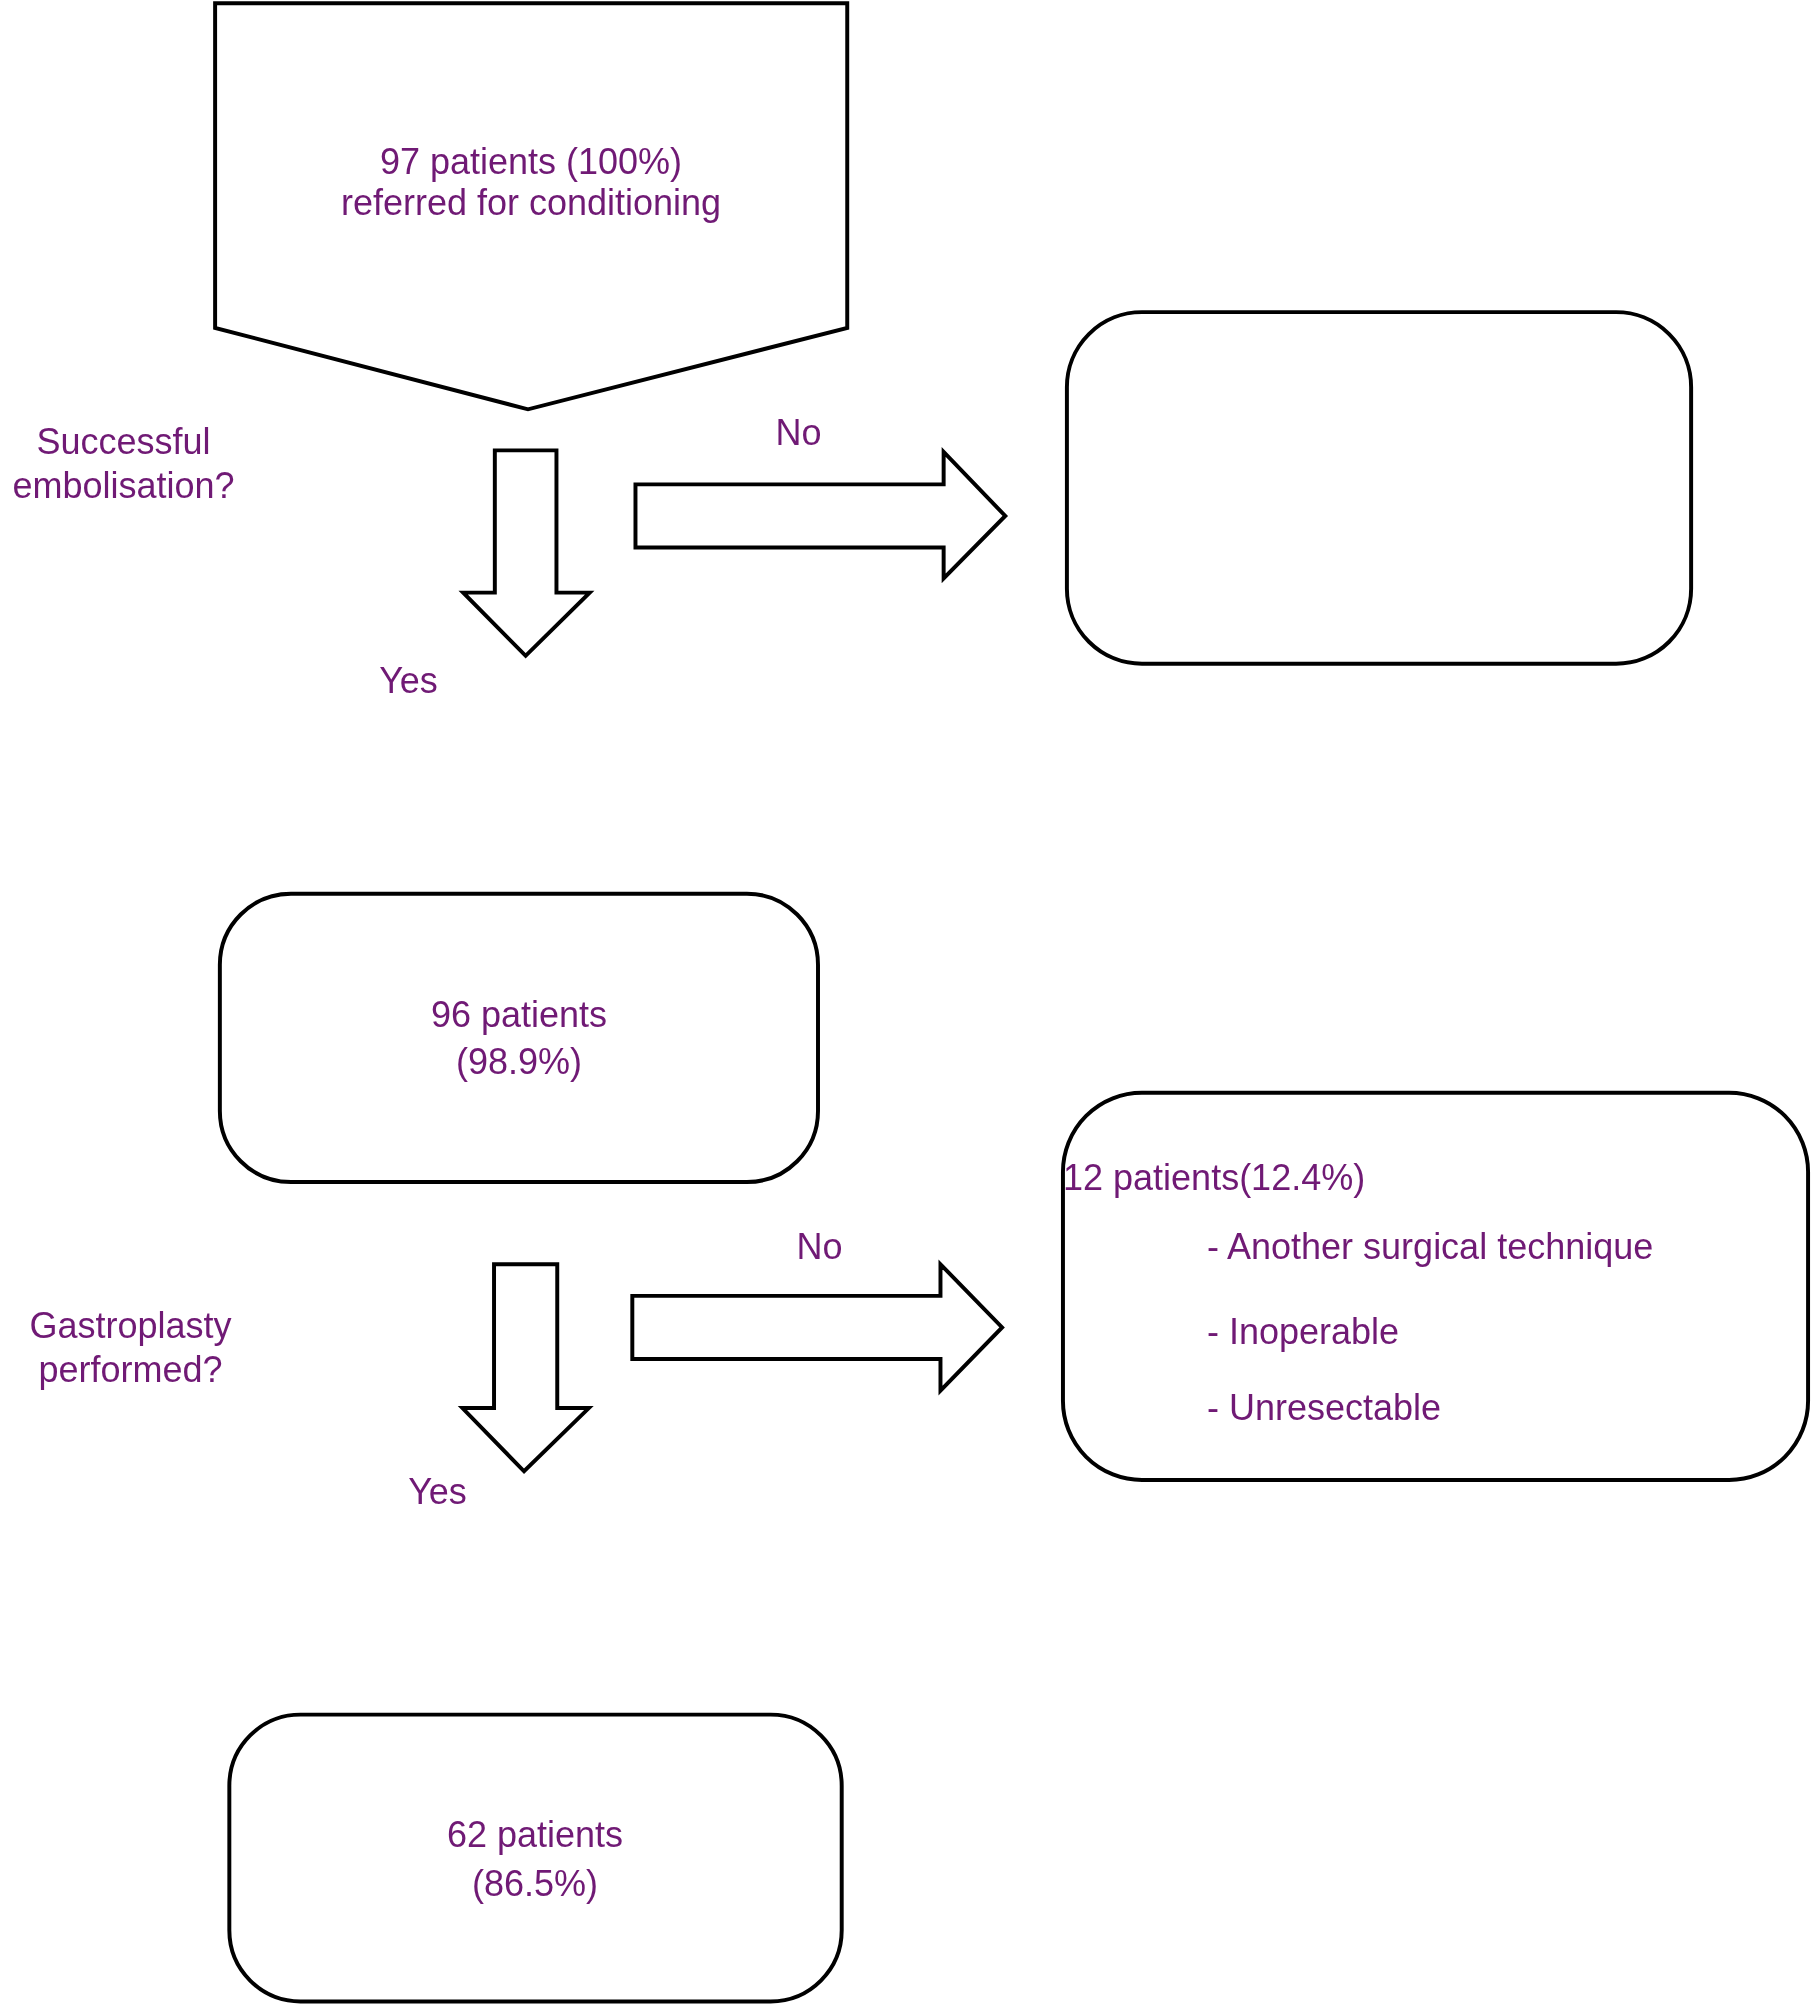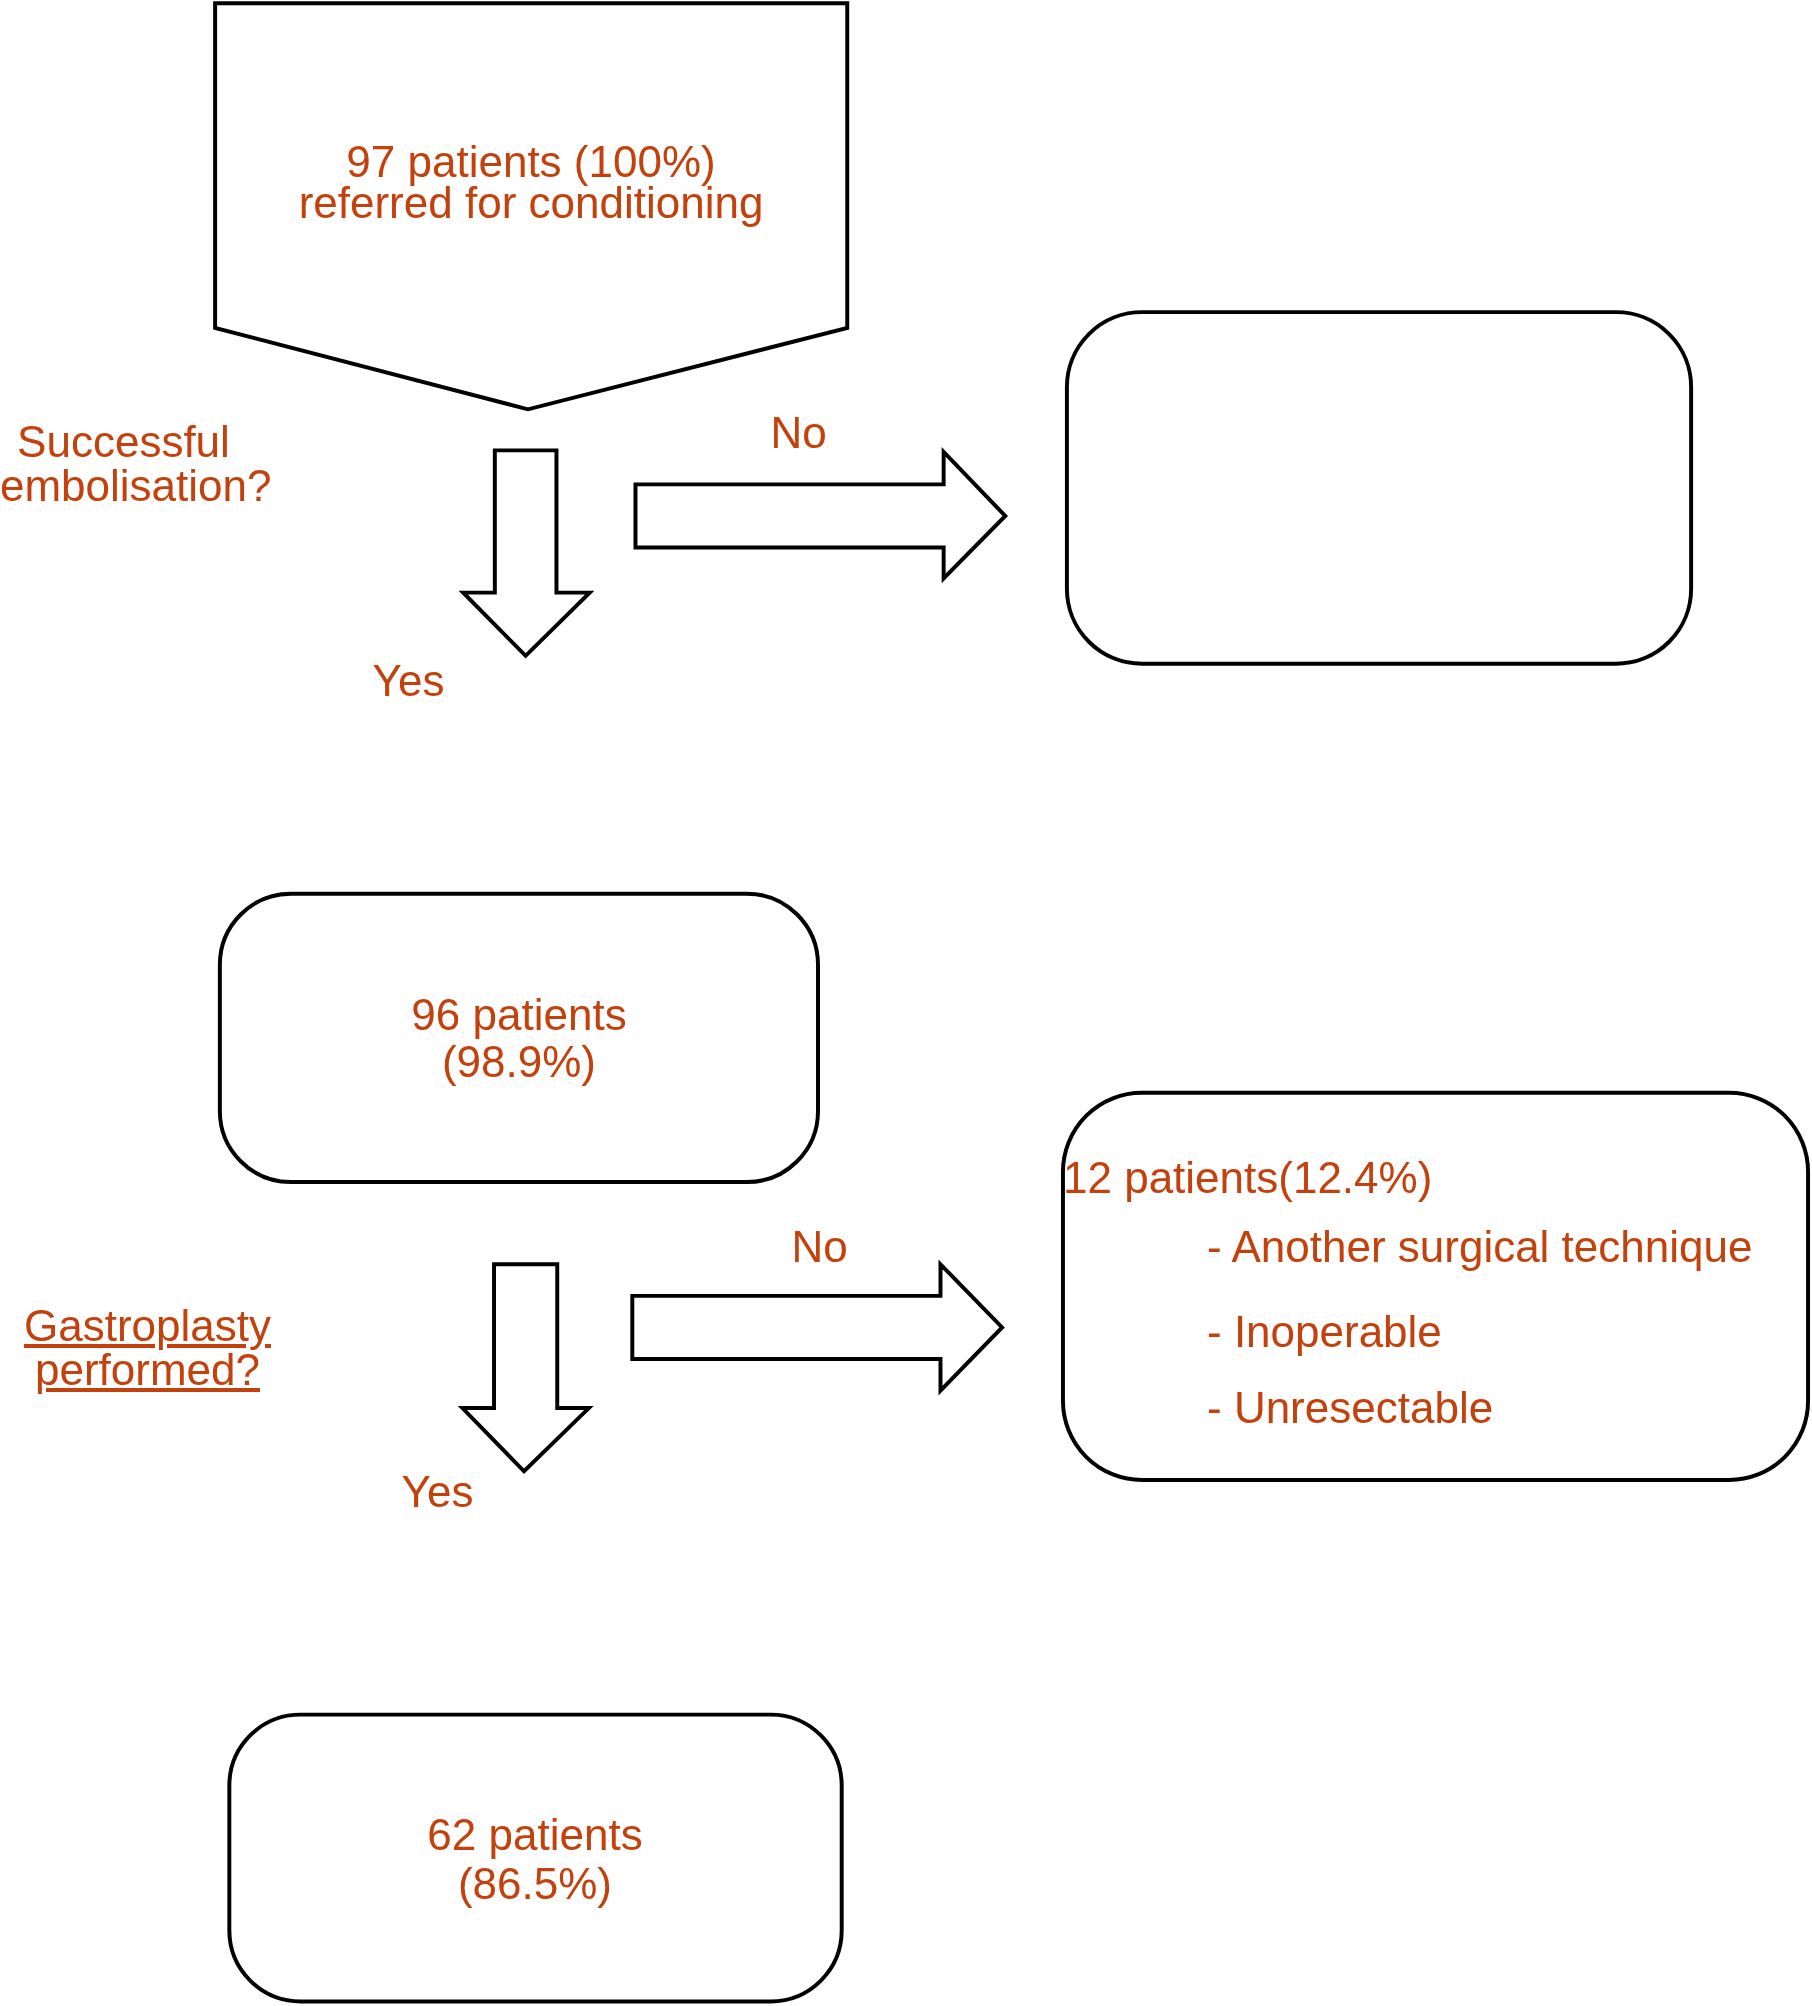--- a/index.html
+++ b/index.html
@@ -22,39 +22,39 @@
     width: 1813px;
     height: 2007px;
   }
   #shapes polygon, #shapes rect {
     fill: #ffffff;
     stroke: #000000;
     stroke-width: 5;
   }
   .t {
     position: absolute;
-    color: #c2410c;
-    font-size: 44px;
+    color: #701a75;
+    font-size: 36px;
     line-height: 47px;
     white-space: pre-line;
   }
   .center { text-align: center; }
   .boxtext {
     display: flex;
     align-items: center;
     justify-content: center;
     text-align: center;
   }
   #t-referred   { left: 215px;  top: 141px;  width: 632px;  line-height: 41px; }
   #t-q1         { left: 0px;    top: 420px;  width: 247px;  line-height: 44px; }
   #t-no1        { left: 747px;  top: 409px;  width: 103px; }
   #t-yes1       { left: 357px;  top: 657px;  width: 103px; }
   #t-embolised  { left: 220px;  top: 894px; width: 598px;  height: 288px; }
   #t-stenosis   { left: 1067px; top: 312px;  width: 624px;  height: 352px; }
-  #t-q2         { left: 17px;    top: 1304px; width: 261px;  line-height: 44px; text-decoration: underline; }
+  #t-q2         { left: 0px;    top: 1304px; width: 261px;  line-height: 44px; }
   #t-no2        { left: 768px;  top: 1223px; width: 103px; }
   #t-yes2       { left: 386px;  top: 1468px; width: 103px; }
   #t-12-title   { left: 1063px; top: 1154px; width: 745px; }
   #t-item-0     { left: 1207px; top: 1223px; }
   #t-item-1     { left: 1207px; top: 1302px; margin-top: 6px; }
   #t-item-2     { left: 1207px; top: 1384px; }
   #t-gastro     { left: 229px;  top: 1715px; width: 612px;  height: 287px; line-height: 49px; }
 </style>
 </head>
 <body>

